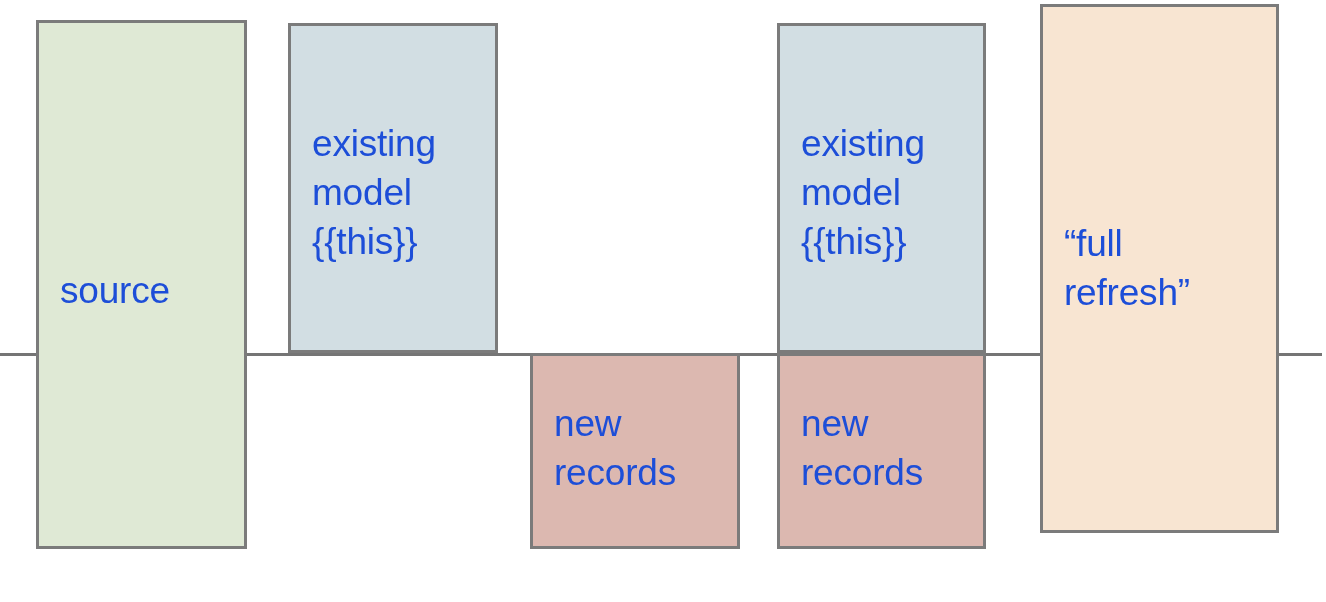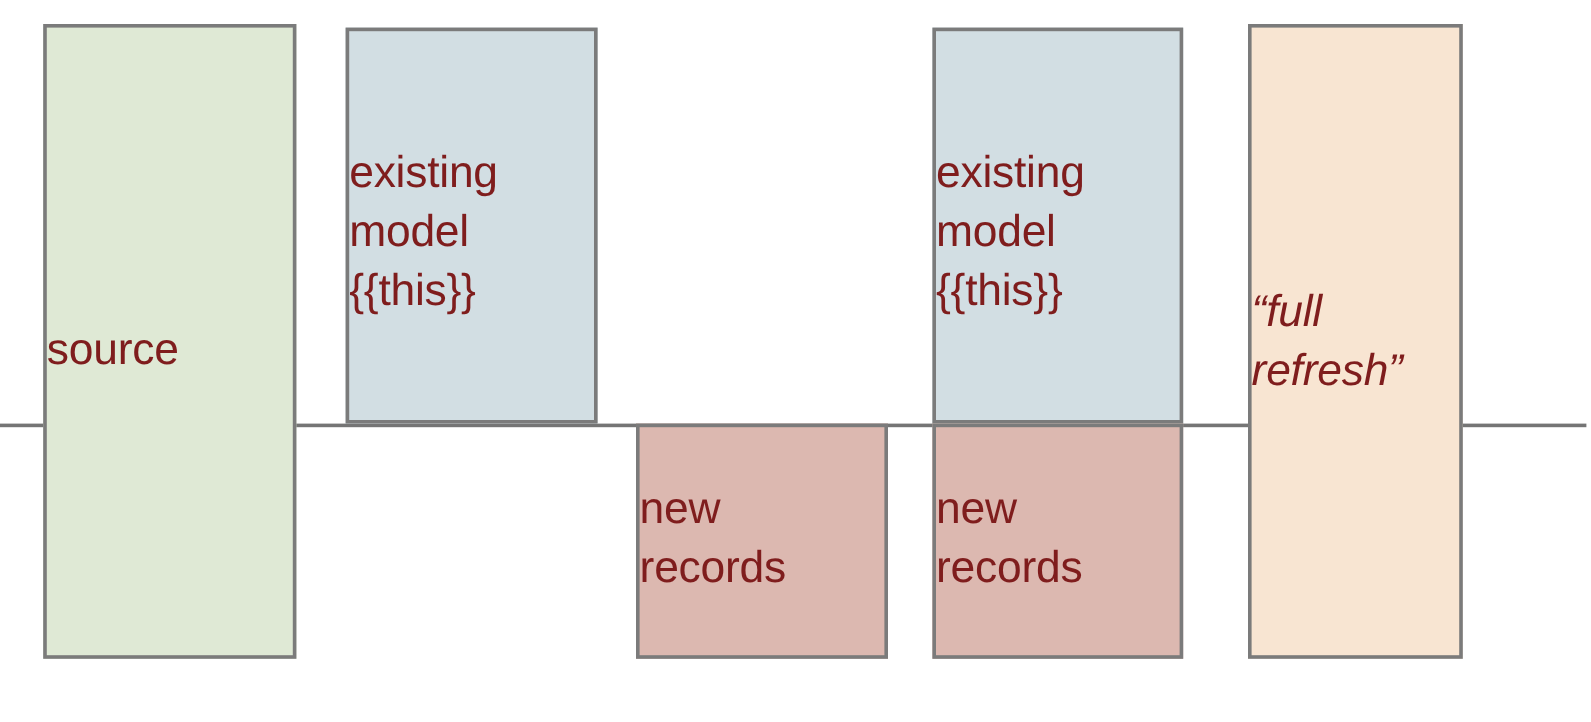--- a/index.html
+++ b/index.html
@@ -27,32 +27,33 @@
     position: absolute;
     box-sizing: border-box;
     border: 3px solid #7b7b7b;
     display: flex;
     align-items: center;
     justify-content: flex-start;
   }
   .block-label {
     font-size: 37px;
     line-height: 1.32;
-    color: #7f1d1d;
+    color: #1d4ed8;
+    padding-left: 21px;
     padding-right: 8px;
     white-space: pre-line;
     letter-spacing: -0.2px;
   }
   
   #block-source      { left: 36px;   top: 20px;  width: 211px; height: 529px; background: #dfe9d5; text-align: center; }
   #block-existing-1  { left: 288px;  top: 23px;  width: 210px; height: 330px; background: #d2dee3; }
   #block-new-1       { left: 530px;  top: 353px; width: 210px; height: 196px; background: #dcb8b0; }
   #block-existing-2  { left: 777px;  top: 23px;  width: 209px; height: 330px; background: #d2dee3; }
   #block-new-2       { left: 777px;  top: 353px; width: 209px; height: 196px; background: #dcb8b0; }
-  #block-full-refresh{ left: 1040px; top: 20px;  width: 179px; height: 529px; background: #f8e5d2; font-style: italic; }
+  #block-full-refresh{ left: 1040px; top: 4px;  width: 239px; height: 529px; background: #f8e5d2; }
 
   
   #block-source      .block-label { transform: translateY(7px); }
   #block-existing-1  .block-label { align-self: flex-start; margin-top: 94px; }
   #block-existing-2  .block-label { align-self: flex-start; margin-top: 94px; }
   #block-new-1       .block-label { align-self: flex-start; margin-top: 44px; }
   #block-new-2       .block-label { align-self: flex-start; margin-top: 44px; }
   #block-full-refresh .block-label{ align-self: flex-start; margin-top: 213px; }
 </style>
 </head>

